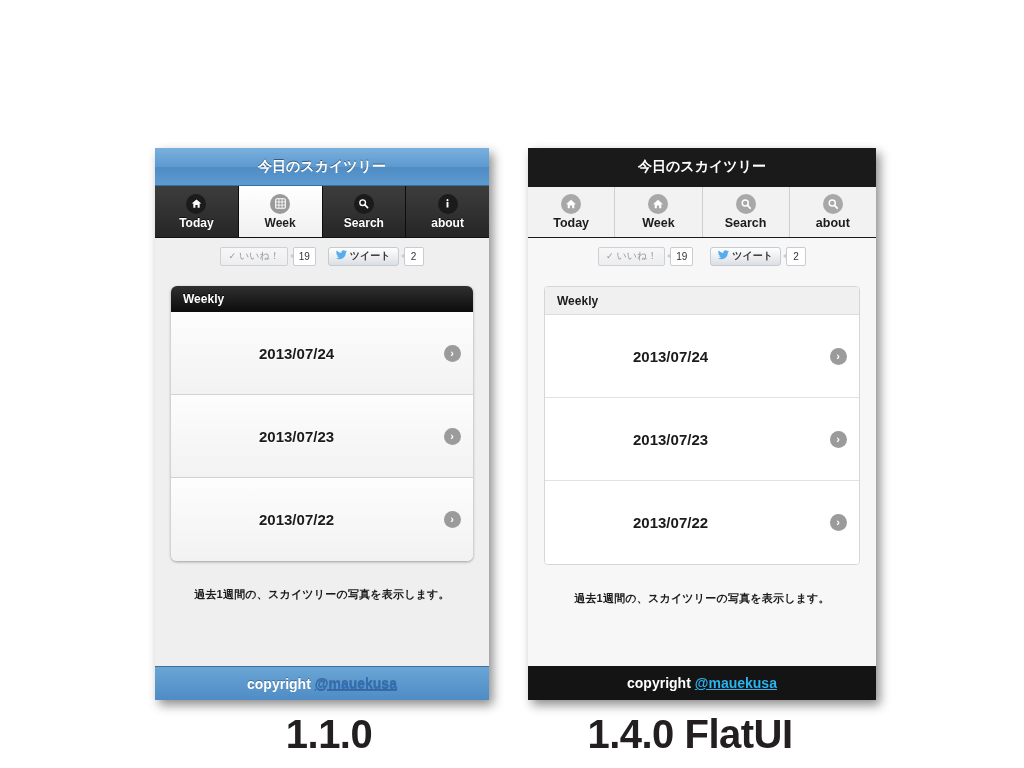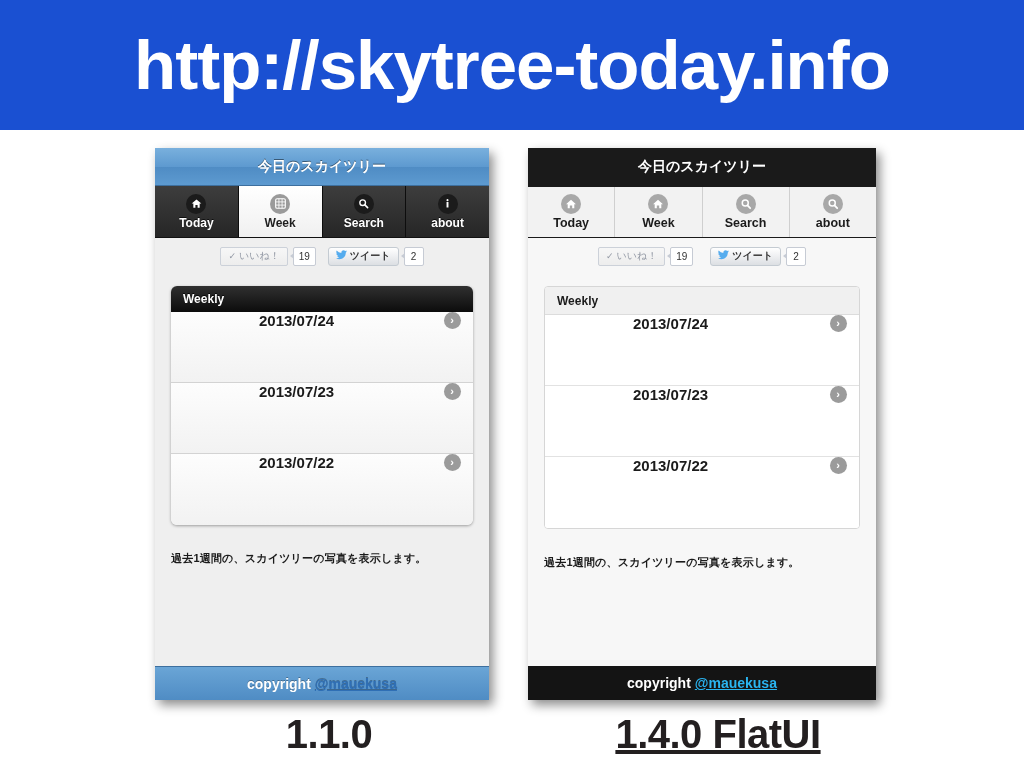--- a/index.html
+++ b/index.html
@@ -256,22 +256,22 @@
   }
   .list-header.vflat {
     background: #f0f0f0;
     color: #1b1b1b;
     border-bottom: 1px solid #dcdcdc;
     height: 28px;
   }
 
   .list-row {
     display: flex;
-    align-items: flex-start;
-    height: 71px;
+    align-items: center;
+    height: 83px;
     cursor: pointer;
     position: relative;
   }
   .list-panel.v110 .list-row {
     background: linear-gradient(to bottom, #fdfdfd 0%, #f2f2f2 100%);
     border-bottom: 1px solid #d3d3d3;
   }
   .list-panel.v110 .list-row:last-child { border-bottom: none; }
   .list-panel.vflat .list-row {
     background: #ffffff;
@@ -359,21 +359,21 @@
     background: #9b9b9b;
     display: flex; align-items: center; justify-content: center;
     color: #ffffff;
     font-size: 11px;
     line-height: 1;
     font-weight: bold;
   }
 
   
   .desc {
-    text-align: left;
+    text-align: center;
     font-size: 11px;
     font-weight: bold;
     color: #1b1b1b;
     margin-top: 26px;
     letter-spacing: 0.2px;
   }
 
   
   .footer {
     height: 34px;
@@ -404,30 +404,27 @@
     position: absolute;
     top: 582px;
     text-align: center;
     font-size: 40px;
     font-weight: bold;
     color: #231f20;
     letter-spacing: -0.5px;
     white-space: nowrap;
   }
   .caption.left  { left: 162px; width: 334px; }
-  .caption.right { left: 544px; width: 348px; text-decoration: underline; }
+  .caption.right { left: 516px; width: 348px; }
 </style>
 </head>
 <body>
 
 <div class="slide">
 
-  <div class="banner">
-    <div class="banner-title">http://skytree-today.info</div>
-  </div>
 
   <div class="mockups">
 
     <div class="phone-wrap left">
       <div class="phone">
 
         <div class="titlebar v110">
           <span>今日のスカイツリー</span>
         </div>
 

